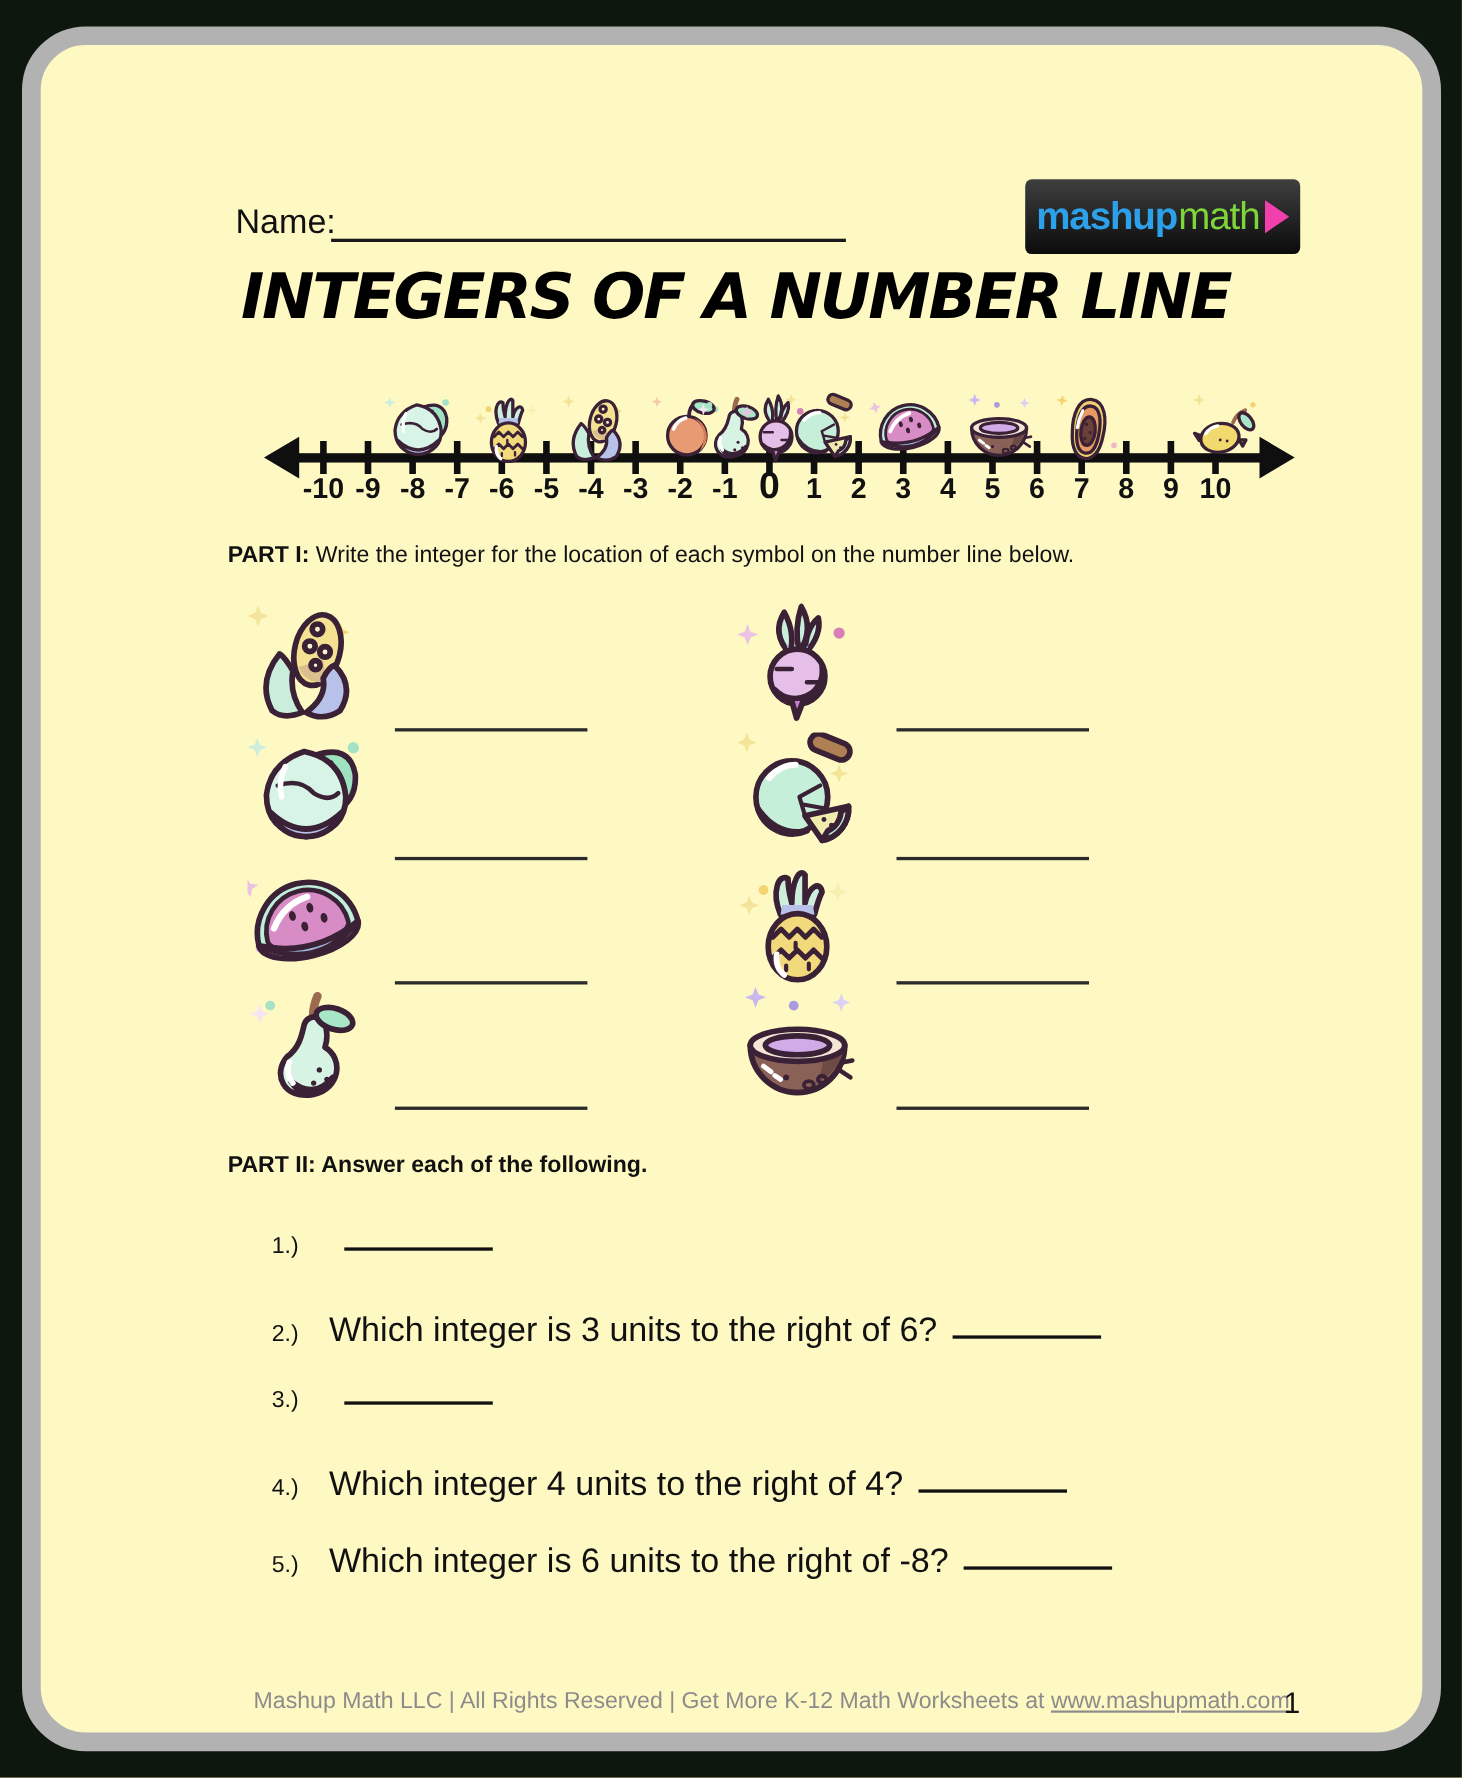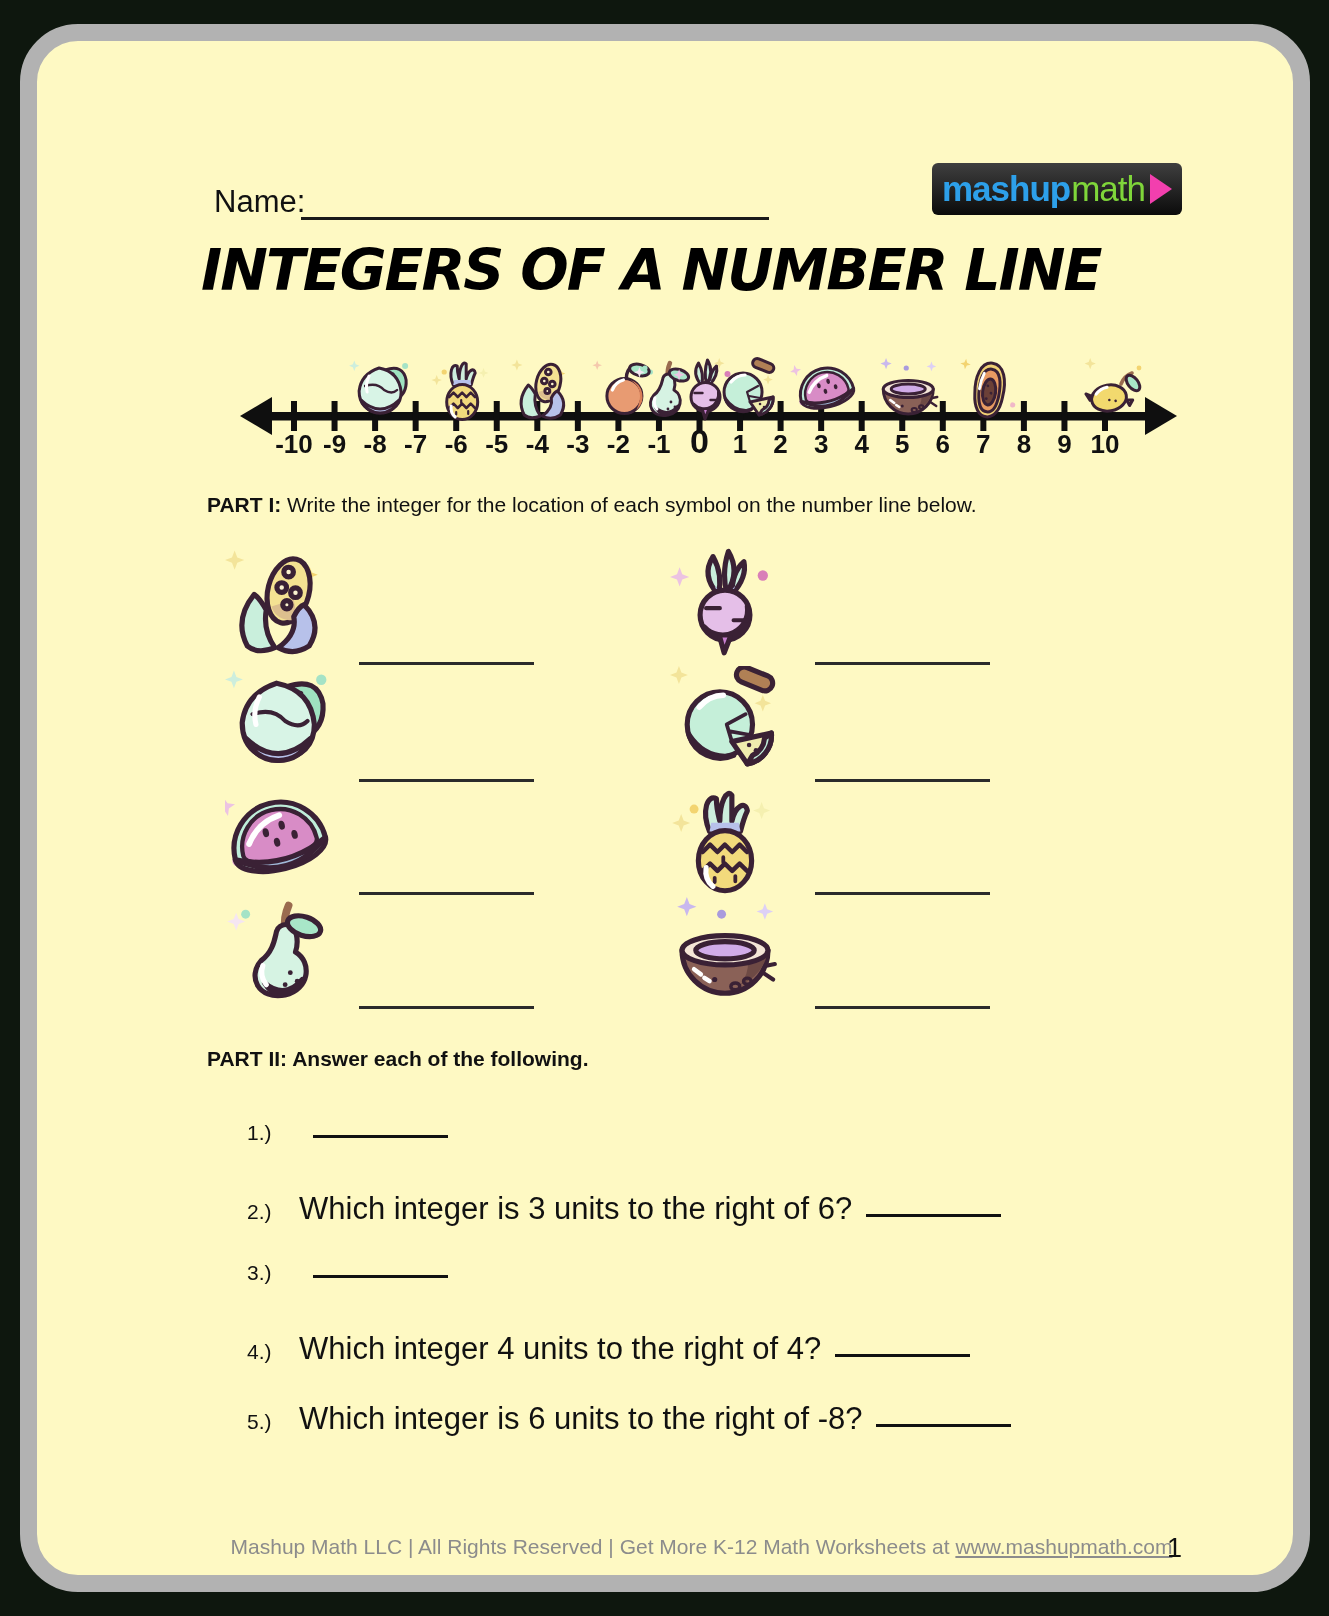--- a/index.html
+++ b/index.html
@@ -12,30 +12,30 @@
   .page{
     position:absolute;left:20px;top:24px;width:1256px;height:1534px;
     background:#fef9c3;border:17px solid #b2b2b2;border-radius:58px;
   }
   .abs{position:absolute;}
   
   .name-label{left:177px;top:143px;font-size:31px;color:#111;}
   .name-line{left:264px;top:176px;width:468px;height:3px;background:#1a1a1a;}
   
   .logo{
-    left:895px;top:122px;width:250px;height:52px;border-radius:6px;
+    left:895px;top:122px;width:250px;height:68px;border-radius:6px;
     background:linear-gradient(#3f3f3f,#0b0b0b);
     display:flex;align-items:center;justify-content:center;gap:1px;
   }
   .logo .lg1{font-weight:bold;font-size:35px;color:#2da0ea;letter-spacing:-1px;}
   .logo .lg2{font-size:35px;color:#7fd63a;letter-spacing:-1px;font-weight:normal;}
   .logo .tri{width:0;height:0;border-left:22px solid #f23fae;border-top:15px solid transparent;border-bottom:15px solid transparent;margin-left:4px;}
   
   .title{
-    left:164px;top:196px;width:940px;font-size:57px;font-weight:bold;font-style:italic;
+    left:182px;top:196px;width:940px;font-size:57px;font-weight:bold;font-style:italic;
     font-family:"DejaVu Sans", sans-serif;letter-spacing:-2px;color:#000;white-space:nowrap;
   }
   
   .numberline{left:185px;top:293px;}
   .nl-tick-label{font-family:"Liberation Sans",sans-serif;font-weight:bold;font-size:26px;fill:#111;}
   .nl-zero{font-size:34px;}
   
   .part1-head{left:170px;top:452px;font-size:21px;color:#111;}
   .part1-head b, .part2-head b{font-weight:bold;}
   .part2-head{left:170px;top:1006px;font-size:21px;color:#111;font-weight:bold;}

